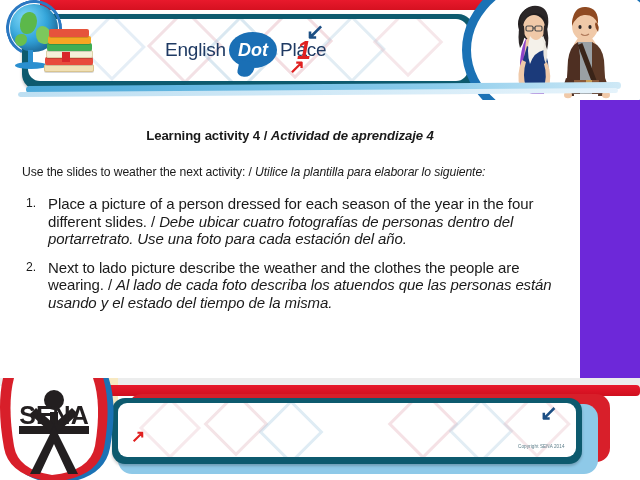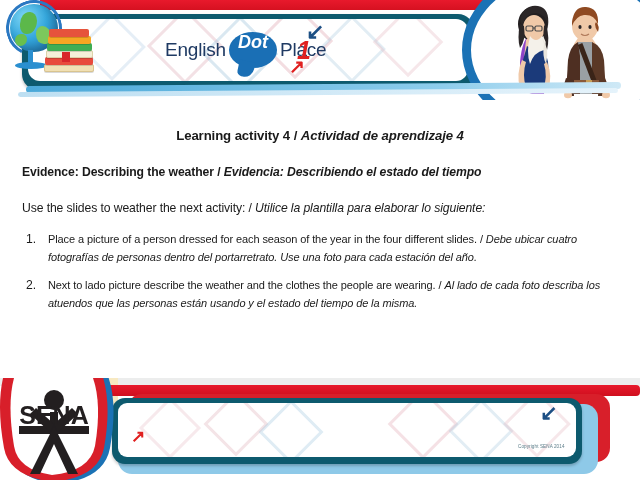--- a/index.html
+++ b/index.html
@@ -165,21 +165,21 @@
     color: #1f3a63;
     font-weight: 400;
     letter-spacing: -0.2px;
   }
   .logo-dot-bubble {
     position: relative;
     margin: 0 3px;
     width: 48px; height: 36px;
     background: #1a6fb5;
     border-radius: 50%;
-    display: flex; align-items: flex-start; justify-content: center;
+    display: flex; align-items: center; justify-content: center;
   }
   .logo-dot-bubble::after {
     content: "";
     position: absolute;
     left: 9px; bottom: -9px;
     width: 16px; height: 16px;
     background: #1a6fb5;
     border-radius: 0 0 60% 30%;
     transform: rotate(12deg);
   }
@@ -234,21 +234,21 @@
     position: absolute;
     left: 500px; top: 0px;
     width: 140px; height: 100px;
     overflow: hidden;
   }
 
   
   #content {
     position: absolute;
     left: 0; top: 100px;
-    width: 640px; height: 278px;
+    width: 580px; height: 278px;
     background: #ffffff;
   }
   .doc-title {
     margin: 28px 0 0 0;
     text-align: center;
     font-size: 13.2px;
     font-weight: bold;
     color: #1a1a1a;
     letter-spacing: -0.1px;
   }
@@ -273,21 +273,21 @@
     margin: 16px 22px 0 22px;
     padding: 0;
     list-style: none;
     counter-reset: stepnum;
   }
   ol.steps > li {
     position: relative;
     counter-increment: stepnum;
     padding-left: 26px;
     margin-bottom: 11px;
-    font-size: 11px;
+    font-size: 15px;
     line-height: 17.5px;
     color: #1a1a1a;
     letter-spacing: -0.1px;
   }
   ol.steps > li::before {
     content: counter(stepnum) ".";
     position: absolute;
     left: 4px; top: 0;
     font-size: 12.2px;
     color: #1a1a1a;
@@ -500,21 +500,20 @@
     </div>
 
     <div class="hdr-streak-a"></div>
     <div class="hdr-streak-b"></div>
   </div>
 
   <div id="content">
 
     <h1 class="doc-title"><span>Learning activity 4 / </span><span class="es">Actividad de aprendizaje 4</span></h1>
 
-    <p class="evidence"><span>Evidence: Describing the weather / </span><span class="es">Evidencia: Describiendo el estado del tiempo</span></p>
 
     <p class="instruction"><span>Use the slides to weather the next activity: / </span><span class="es">Utilice la plantilla para elaborar lo siguiente:</span></p>
 
     <ol class="steps">
       <li><span>Place a picture of a person dressed for each season of the year in the four different slides. / </span><span class="es">Debe ubicar cuatro fotografías de personas dentro del portarretrato. Use una foto para cada estación del año.</span></li>
       <li><span>Next to lado picture describe the weather and the clothes the people are wearing. / </span><span class="es">Al lado de cada foto describa los atuendos que las personas están usando y el estado del tiempo de la misma.</span></li>
     </ol>
   </div>
 
   <div id="footer">

